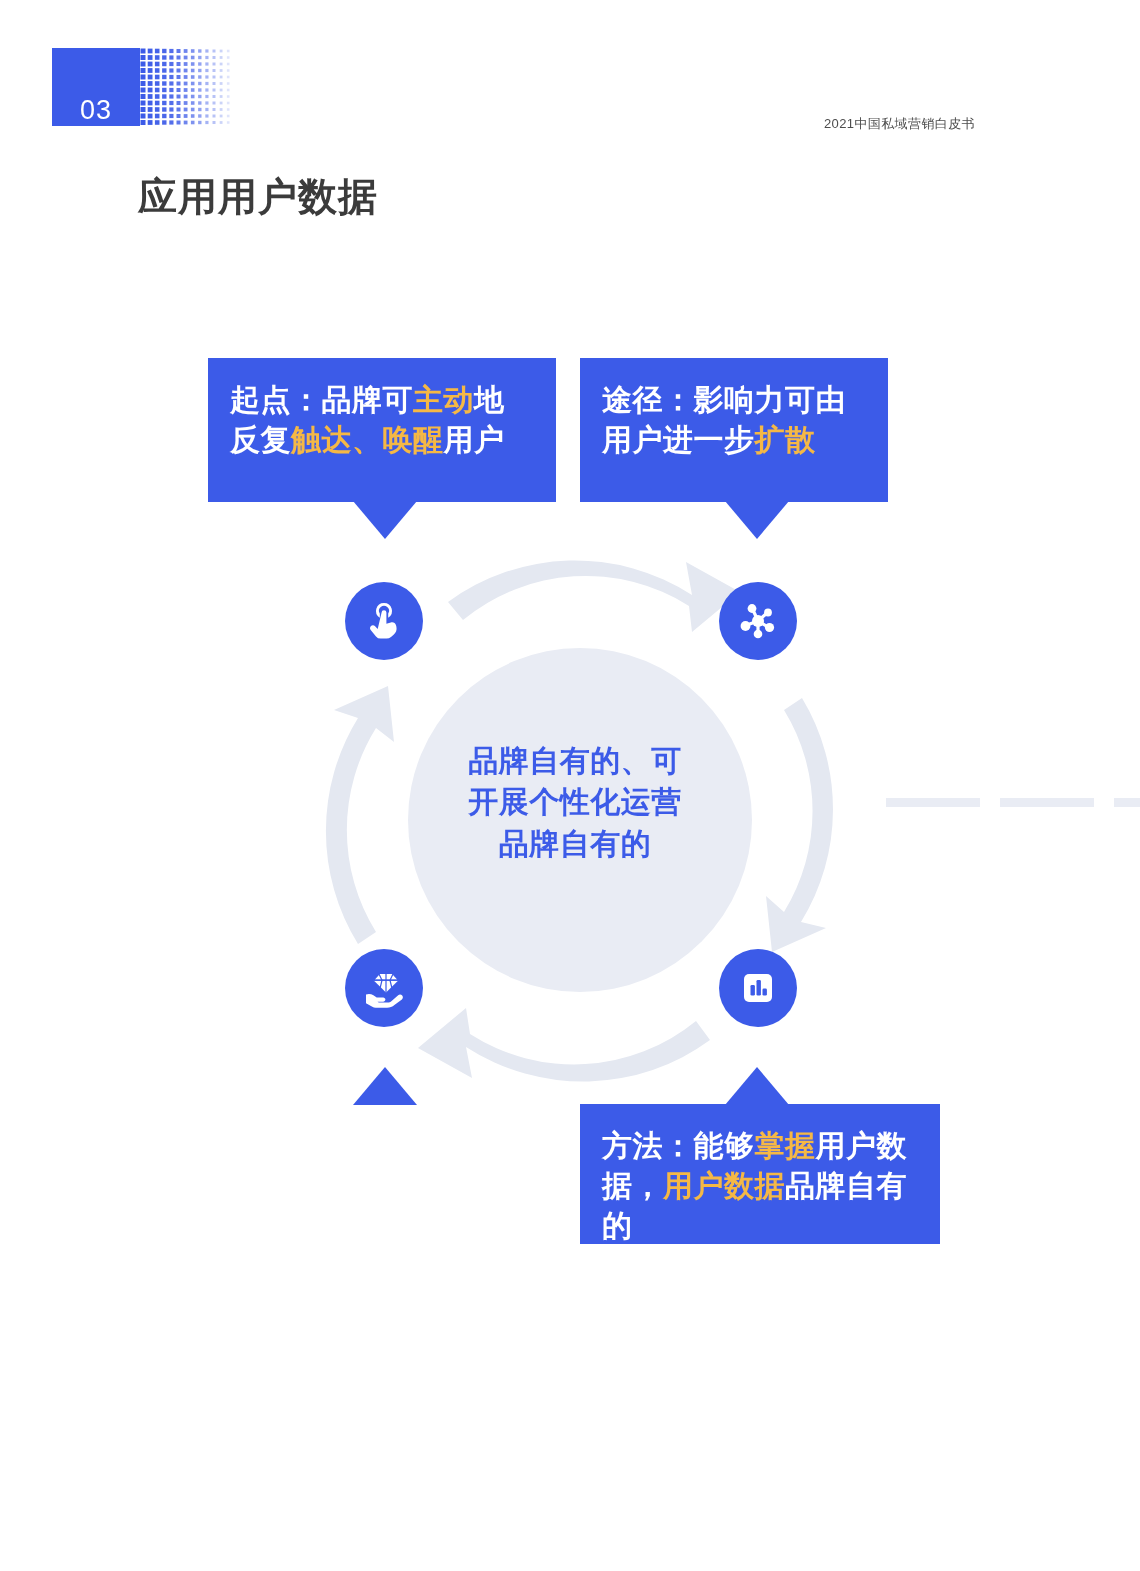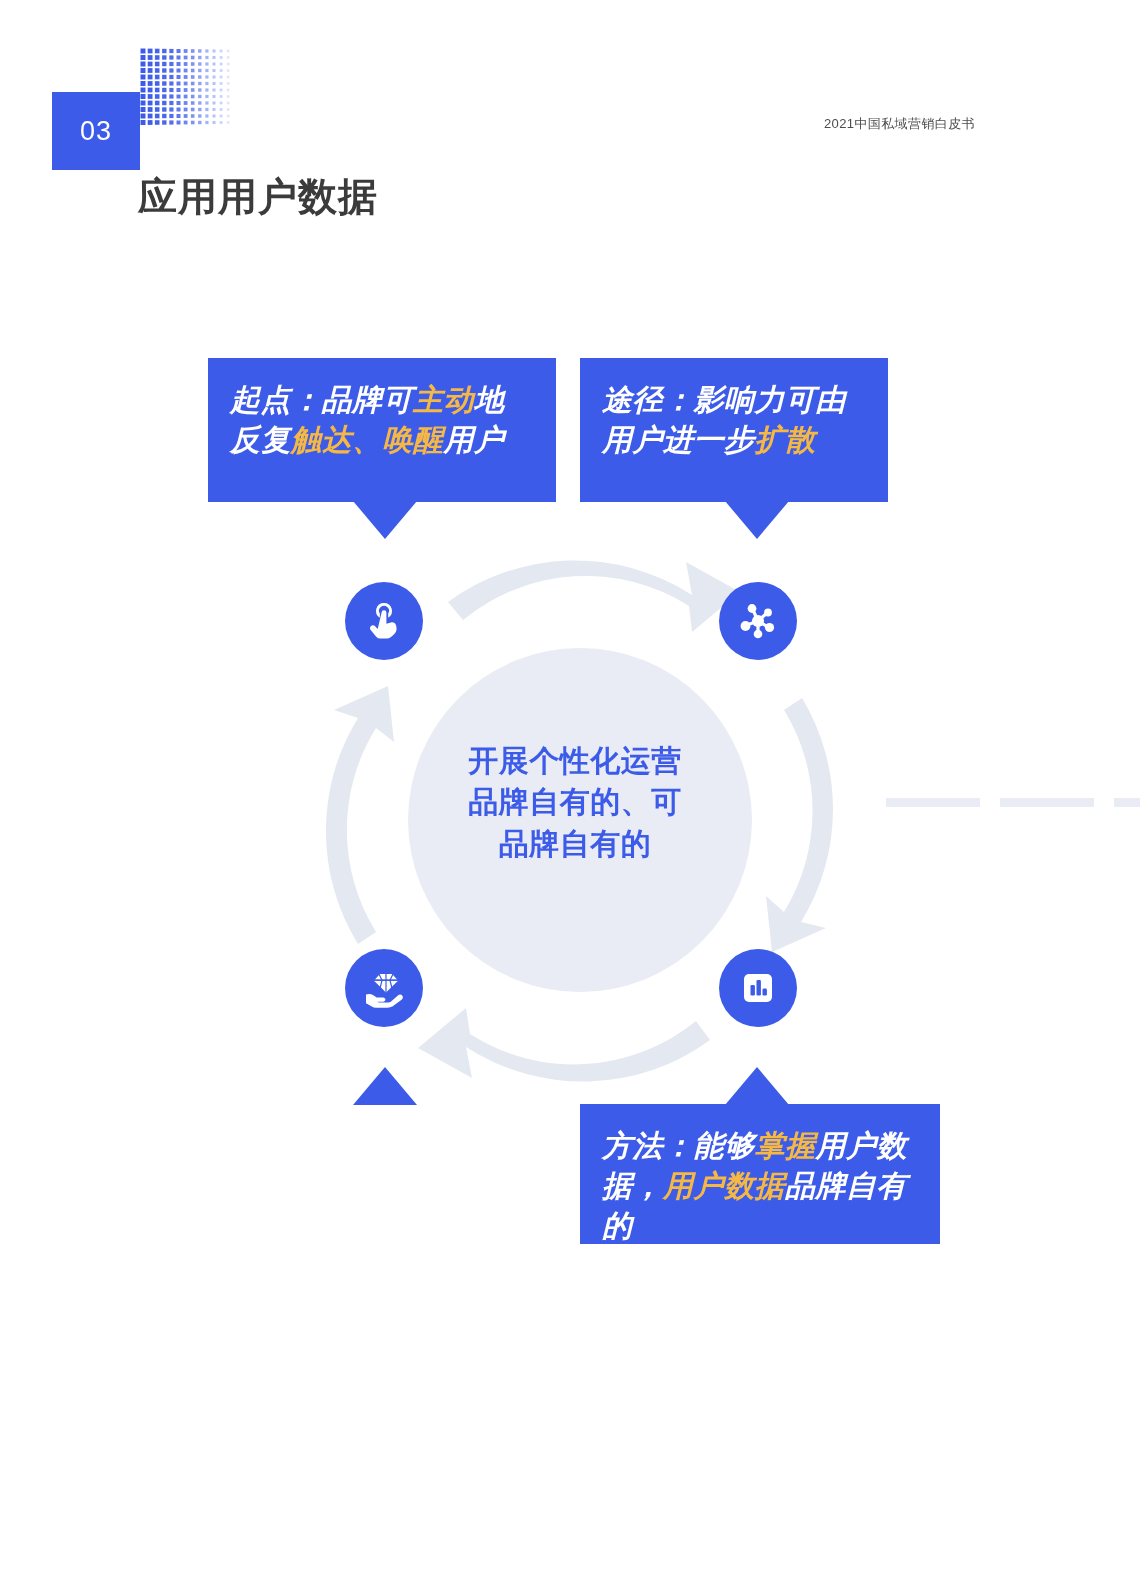--- a/index.html
+++ b/index.html
@@ -23,23 +23,22 @@
     position: absolute;
     left: 52px;
     top: 48px;
     width: 88px;
     height: 78px;
     background: #3C5BE8;
     color: #ffffff;
     font-size: 27px;
     letter-spacing: 1px;
     display: flex;
-    align-items: center;
+    align-items: flex-end;
     justify-content: center;
-    margin-top: 44px;
   }
   #dot-grid {
     position: absolute;
     left: 140px;
     top: 48px;
     width: 96px;
     height: 78px;
   }
   #doc-title {
     position: absolute;
@@ -66,21 +65,20 @@
     background: #3C5BE8;
     color: #ffffff;
     box-sizing: border-box;
     font-size: 30px;
     font-weight: bold;
     line-height: 1.34;
     letter-spacing: 0.5px;
   }
   .callout .inner {
     padding: 22px 28px 22px 22px;
-    font-style: italic;
   }
   .hl { color: #F5B845; }
 
   .tail-down, .tail-up {
     position: absolute;
     width: 0;
     height: 0;
   }
   .tail-down {
     border-left: 32px solid transparent;
@@ -382,22 +380,22 @@
 
         <path d="M 58 404
                  A 215 215 0 0 1 58 178
                  L 34 170 L 88 146 L 94 202 L 76 188
                  A 193 193 0 0 0 76 392 Z"></path>
       </g>
     </svg>
   </div>
 
   <div id="center-text">
+    <div>品牌自有的、可</div>
     <div>开展个性化运营</div>
-    <div>品牌自有的、可</div>
     <div>品牌自有的</div>
   </div>
 
   <div class="icon-node" id="node-touch">
     <svg width="44" height="44" viewBox="0 0 44 44">
       <g fill="#ffffff">
         <path d="M22 4a8 8 0 0 0-4.2 14.8v-4.2a5 5 0 1 1 8.4 0v4.2A8 8 0 0 0 22 4z"></path>
         <path d="M19.6 13.6a2.4 2.4 0 0 1 4.8 0v11.2l4.4-1.4c2.4-0.8 4.6 0.6 5.2 2.8l0.4 1.6c0.7 3-0.4 6-2.8 8l-2.6 2.2a7 7 0 0 1-4.5 1.6h-5.9a6 6 0 0 1-4.6-2.2l-5.3-6.4c-1-1.2-0.9-3 0.3-4 1.2-1.1 3-1 4.1 0.2l2.6 2.8z"></path>
       </g>
     </svg>

